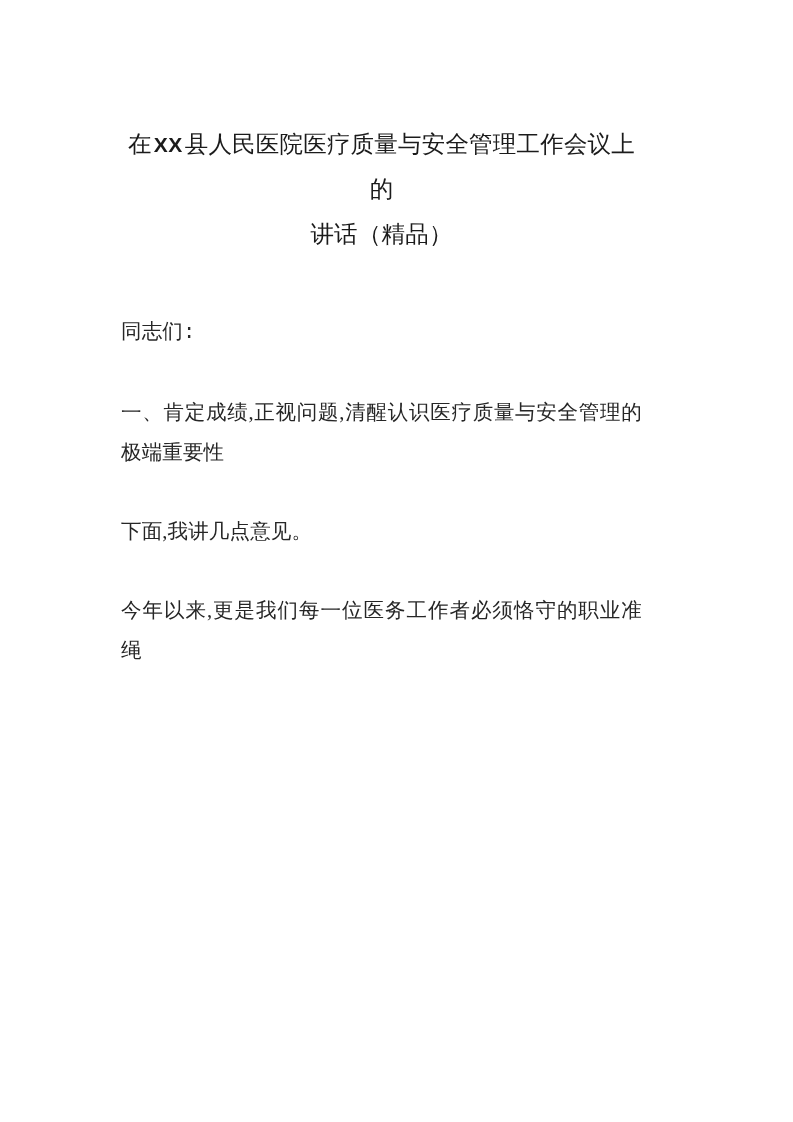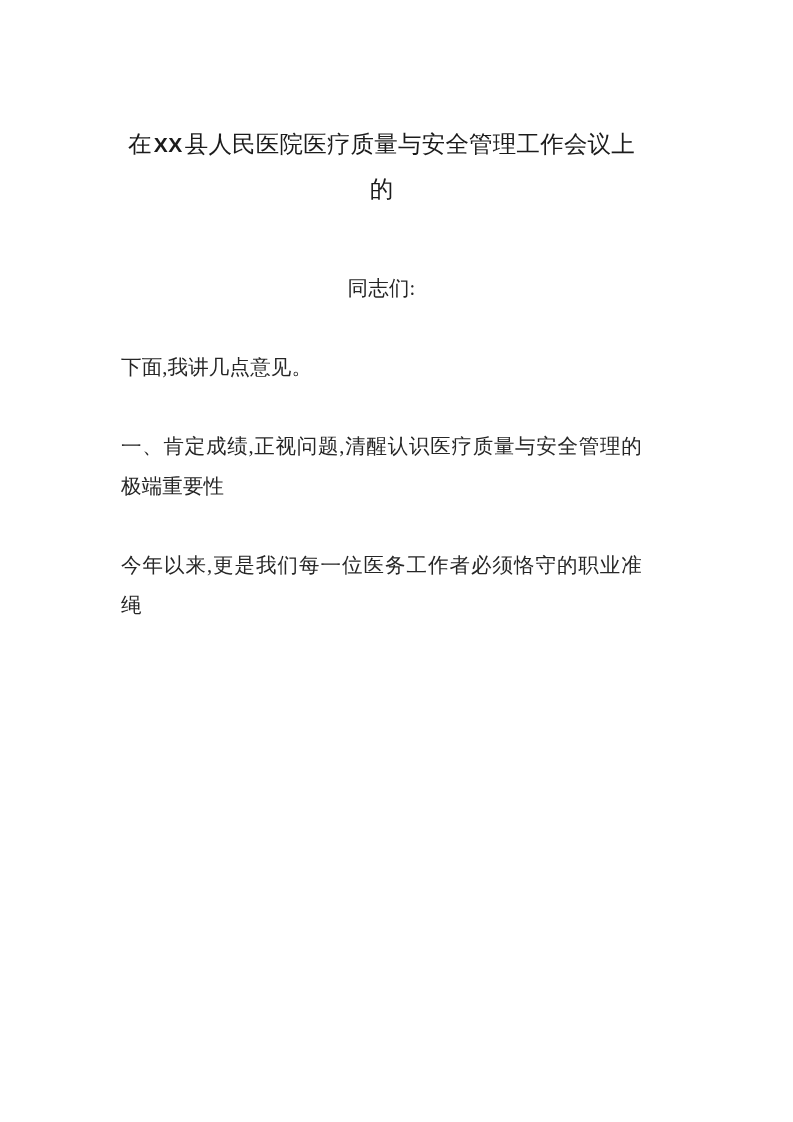--- a/index.html
+++ b/index.html
@@ -58,44 +58,46 @@
     text-align: justify;
     text-justify: inter-character;
     letter-spacing: 0.15px;
     color: #262626;
     word-break: break-all;
   }
   .para:last-child {
     margin-bottom: 0;
   }
   .para.salutation {
-    text-align: center;
+    text-align: left;
+    font-family: Liberation Mono, monospace;
   }
   .para.short {
     text-align: left;
   }
   .para.heading {
     text-align: justify;
   }
 </style>
 </head>
 <body>
 
 <div class="page">
 
   <h1 class="doc-title">
     <span class="title-line"><span>在</span><span class="latin-bold">XX</span><span>县人民医院医疗质量与安全管理工作会议上的</span></span>
+    <span class="title-line">讲话（精品）</span>
   </h1>
 
   <div class="body-block">
 
     <p class="para salutation">同志们:</p>
 
 
+    <p class="para heading">一、肯定成绩,正视问题,清醒认识医疗质量与安全管理的极端重要性</p>
+
     <p class="para short">下面,我讲几点意见。</p>
-
-    <p class="para heading">一、肯定成绩,正视问题,清醒认识医疗质量与安全管理的极端重要性</p>
 
     <p class="para">今年以来,更是我们每一位医务工作者必须恪守的职业准绳</p>
 
   </div>
 
 </div>
 
 </body></html>

